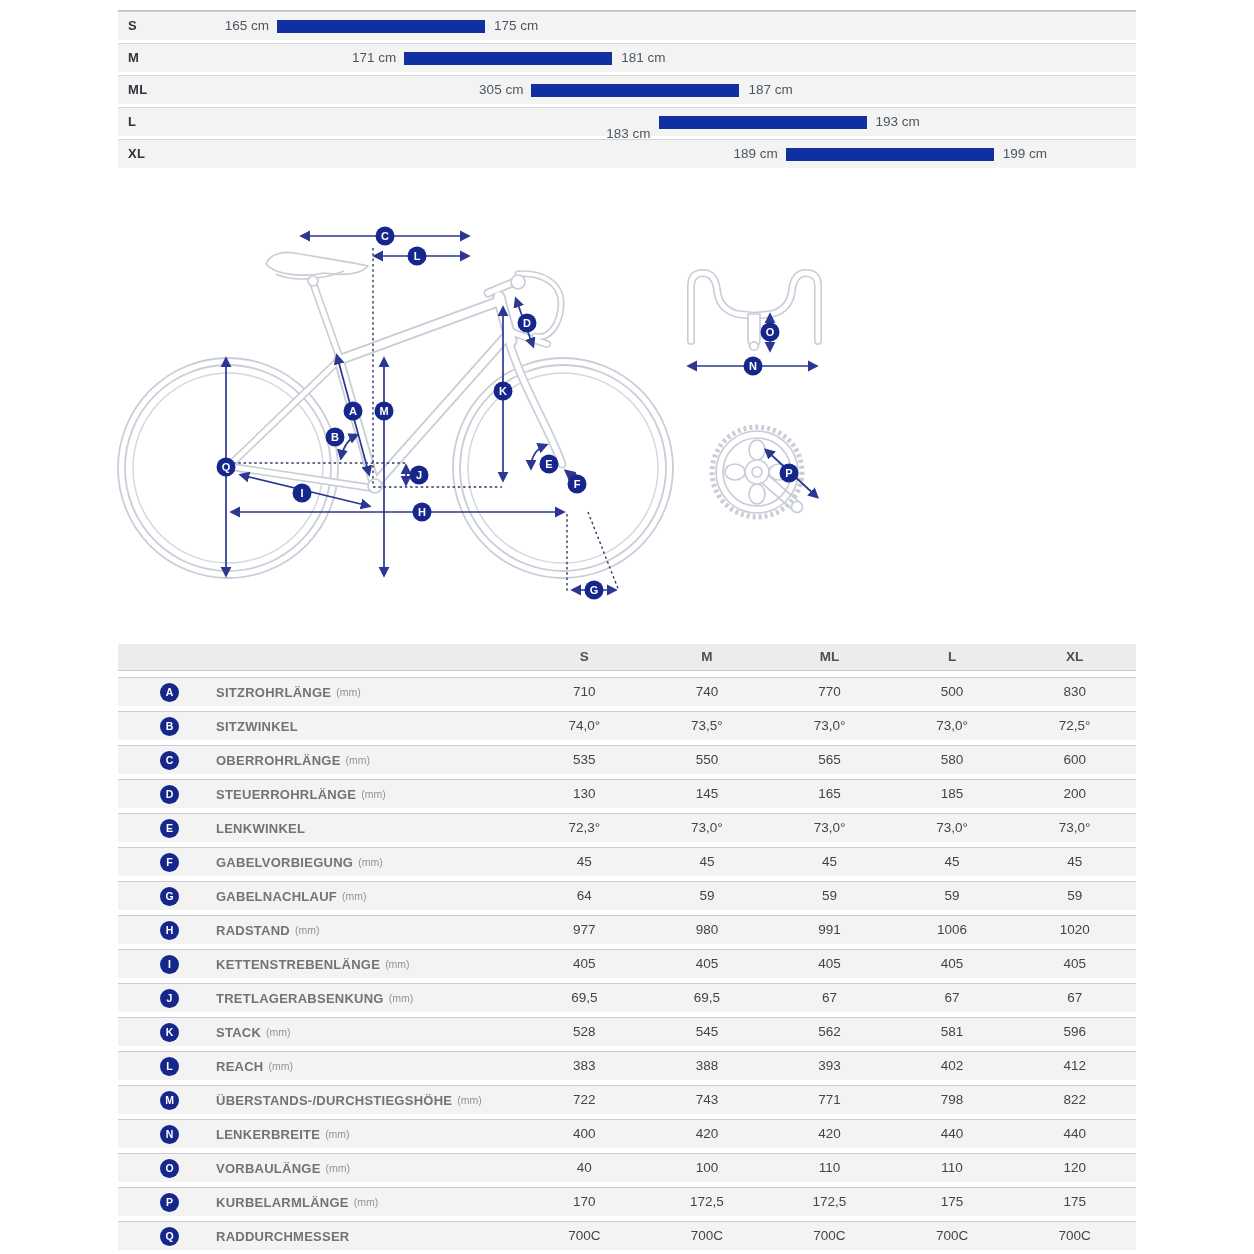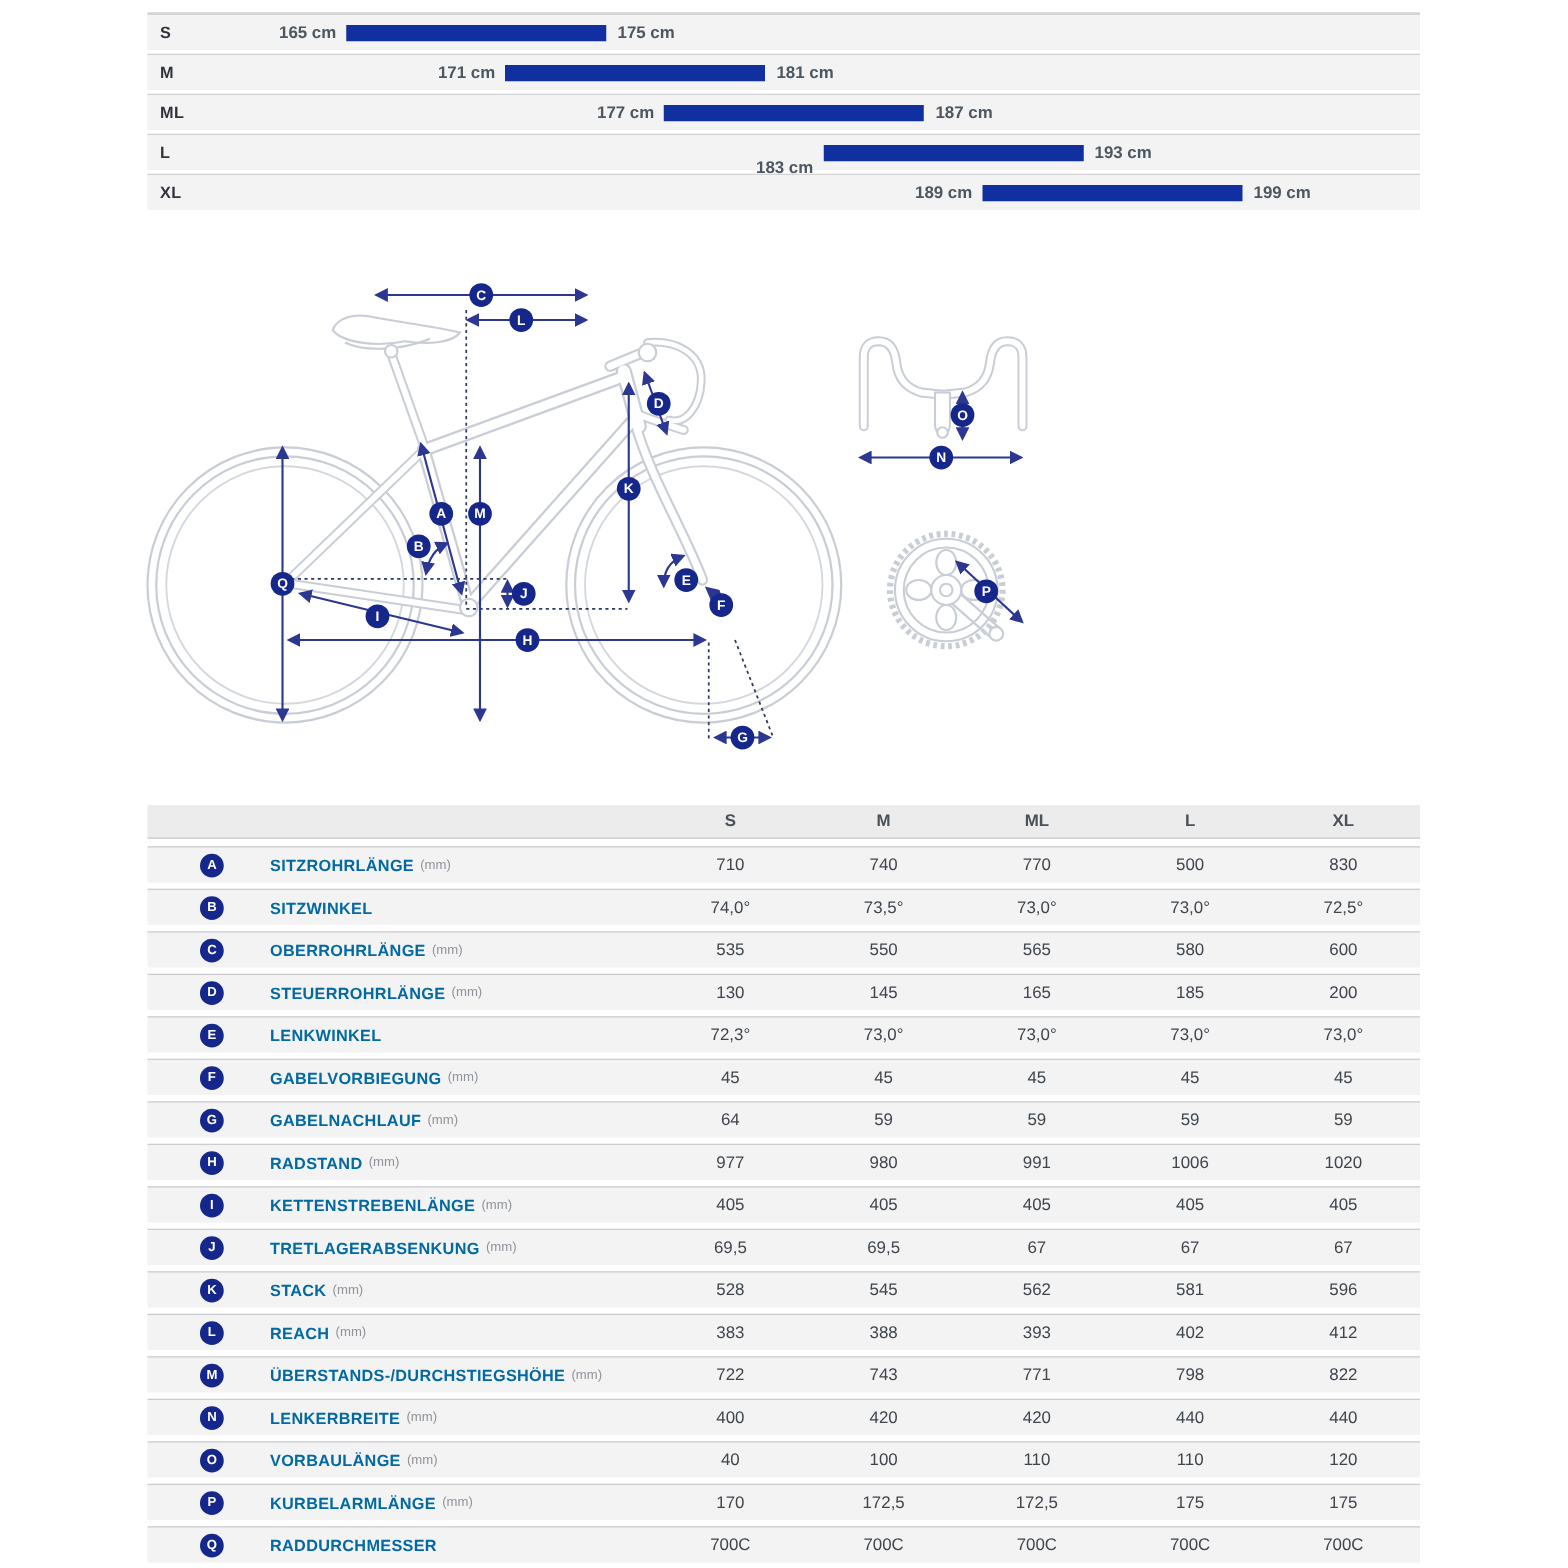--- a/index.html
+++ b/index.html
@@ -4,21 +4,21 @@
 <style>
   html,body{margin:0;padding:0;background:#fff;}
   body{width:1254px;height:1254px;position:relative;overflow:hidden;
        font-family:"Liberation Sans", sans-serif;-webkit-font-smoothing:antialiased;}
 
   
   #size-chart{position:absolute;left:118px;top:10px;width:1018px;border-top:1px solid #b9bcc0;}
   .sc-row{position:relative;height:28px;background:#f3f3f4;border-top:1px solid #d2d3d5;margin-bottom:3px;}
   .sc-size{position:absolute;left:10px;top:0;line-height:28px;font-size:13px;font-weight:bold;color:#30343a;letter-spacing:.3px;}
   .sc-bar{position:absolute;top:8px;height:13px;background:#10309f;}
-  .sc-min,.sc-max{position:absolute;top:0;line-height:28px;font-size:13.5px;color:#4d5761;white-space:nowrap;font-weight:bold;}
+  .sc-min,.sc-max{position:absolute;top:0;line-height:28px;font-size:13.5px;color:#4d5761;white-space:nowrap;}
   .sc-min{text-align:right;width:80px;}
 
   
   #geo-svg{position:absolute;left:0;top:210px;}
   .outl path{stroke:#c9cdd6;fill:none;stroke-linecap:round;stroke-linejoin:round;}
   .inl  path{stroke:#ffffff;fill:none;stroke-linecap:round;stroke-linejoin:round;}
   .w7{stroke-width:7px}.w8{stroke-width:8px}.w9{stroke-width:9px}
   .w11{stroke-width:11px}.w12{stroke-width:12px}.w13{stroke-width:13px}
   .inl .w7{stroke-width:3.8px}.inl .w8{stroke-width:4.8px}.inl .w9{stroke-width:5.6px}
   .inl .w11{stroke-width:7.4px}.inl .w12{stroke-width:8.4px}.inl .w13{stroke-width:9.4px}
@@ -34,42 +34,42 @@
 
   
   #geo-table{position:absolute;left:118px;top:644px;width:1018px;}
   .g-head{display:flex;height:26px;background:#ececec;border-bottom:1px solid #c6c8ca;margin-bottom:6px;}
   .g-head .g-col{line-height:26px;font-size:13.5px;color:#4a5158;font-weight:600;}
   .g-row{display:flex;height:28px;background:#f3f3f4;border-top:1px solid #cbcccf;margin-bottom:5px;}
   .g-label{flex:0 0 405px;display:flex;align-items:center;padding-left:42px;box-sizing:border-box;}
   .g-col{flex:1 1 0;text-align:center;line-height:28px;font-size:13.5px;color:#3f454c;}
   .g-badge{flex:0 0 19px;width:19px;height:19px;border-radius:50%;background:#16278c;color:#fff;
            font-size:10.5px;font-weight:bold;text-align:center;line-height:19px;margin-right:37px;}
-  .g-name{font-size:13px;font-weight:bold;color:#0369a1;letter-spacing:.25px;white-space:nowrap;}
+  .g-name{font-size:13px;font-weight:bold;color:#737373;letter-spacing:.25px;white-space:nowrap;}
   .g-unit{font-size:10.5px;color:#8f9399;margin-left:5px;font-weight:normal;}
 </style>
 </head>
 <body>
 
 <div id="size-chart">
     <div class="sc-row">
       <span class="sc-size">S</span>
       <span class="sc-min" style="left: 71px;">165 cm</span>
       <div class="sc-bar" style="left: 159px; width: 208px;"></div>
       <span class="sc-max" style="left: 376px;">175 cm</span>
     </div>
     <div class="sc-row">
       <span class="sc-size">M</span>
       <span class="sc-min" style="left: 198.2px;">171 cm</span>
       <div class="sc-bar" style="left: 286.2px; width: 208px;"></div>
       <span class="sc-max" style="left: 503.2px; text-align: right;">181 cm</span>
     </div>
     <div class="sc-row">
       <span class="sc-size">ML</span>
-      <span class="sc-min" style="left: 325.4px;">177 cm</span>
+      <span class="sc-min" style="left: 325.4px;">305 cm</span>
       <div class="sc-bar" style="left: 413.4px; width: 208px;"></div>
       <span class="sc-max" style="left: 630.4px; text-align: right;">187 cm</span>
     </div>
     <div class="sc-row">
       <span class="sc-size">L</span>
       <span class="sc-min" style="left: 452.6px; margin-top: 12px;">183 cm</span>
       <div class="sc-bar" style="left: 540.6px; width: 208px;"></div>
       <span class="sc-max" style="left: 757.6px; text-align: center;">193 cm</span>
     </div>
     <div class="sc-row">

